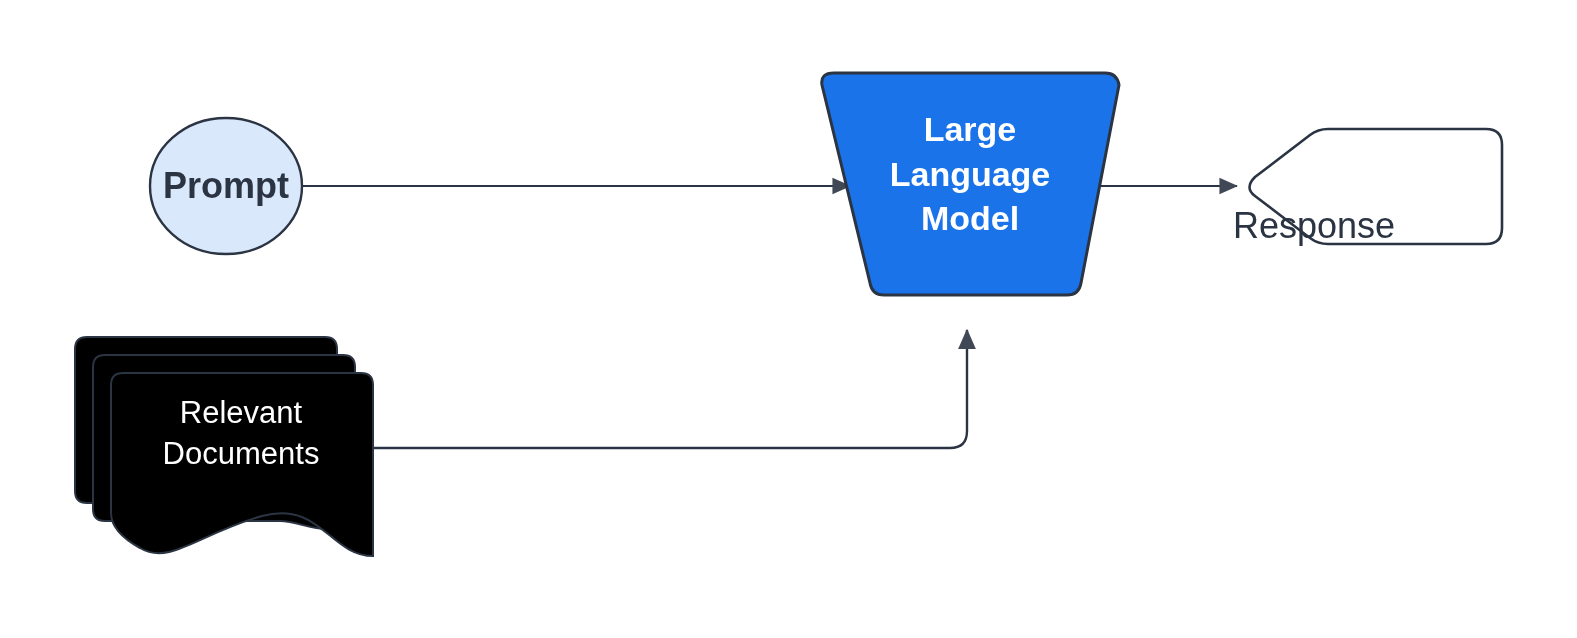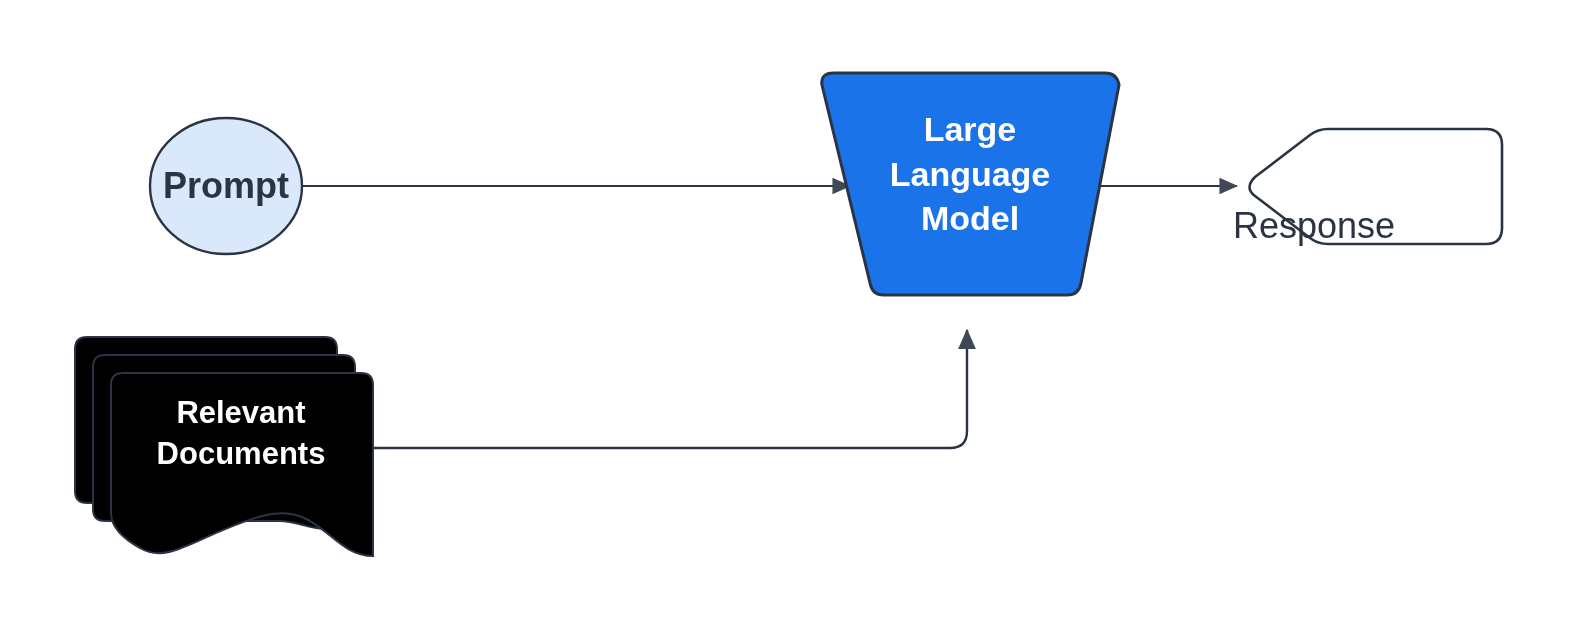--- a/index.html
+++ b/index.html
@@ -73,21 +73,21 @@
     margin-top: 28px;
   }
 
   
   #documents-label {
     left: 112px;
     top: 382px;
     width: 258px;
     height: 104px;
     font-size: 31px;
-    font-weight: bold;
+    font-weight: normal;
     color: #ffffff;
     line-height: 1.32;
   }
 </style>
 </head>
 <body>
 
 <div id="diagram-canvas">
 
   <svg id="diagram-svg" viewBox="0 0 1577 638" xmlns="http://www.w3.org/2000/svg">

